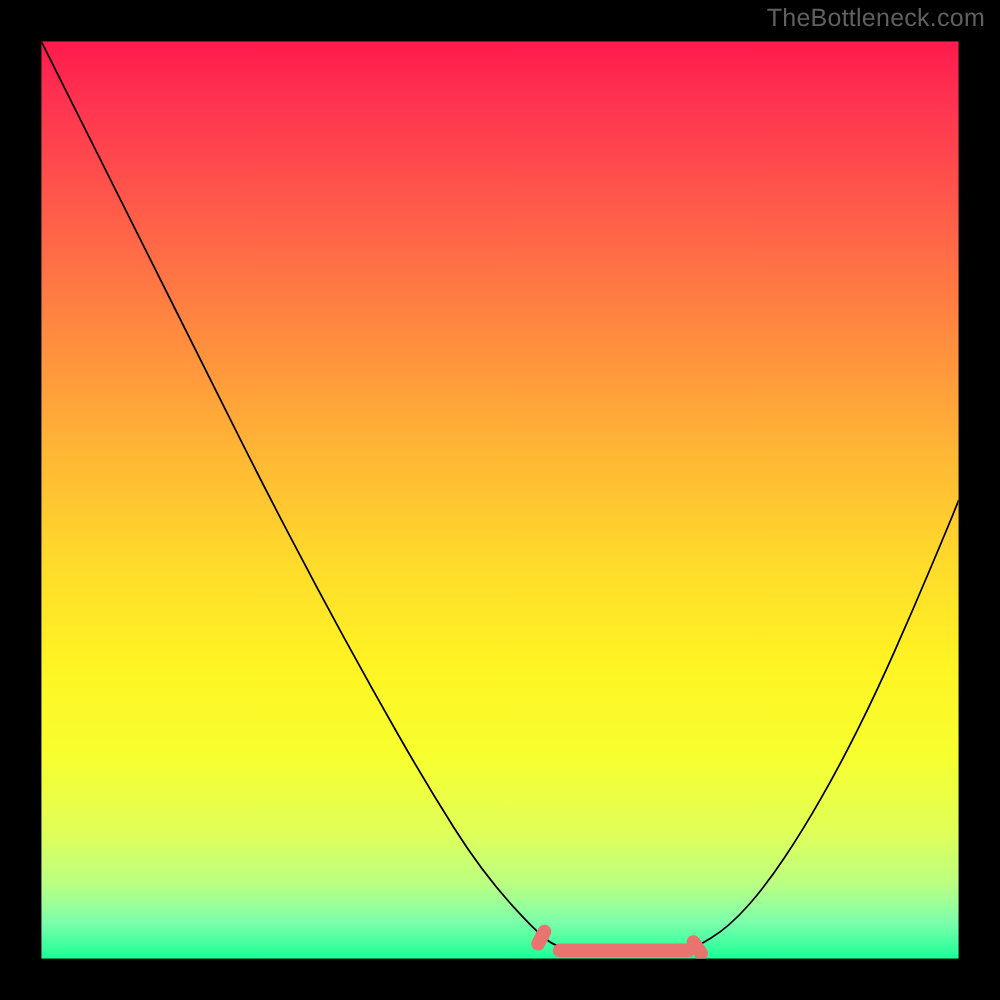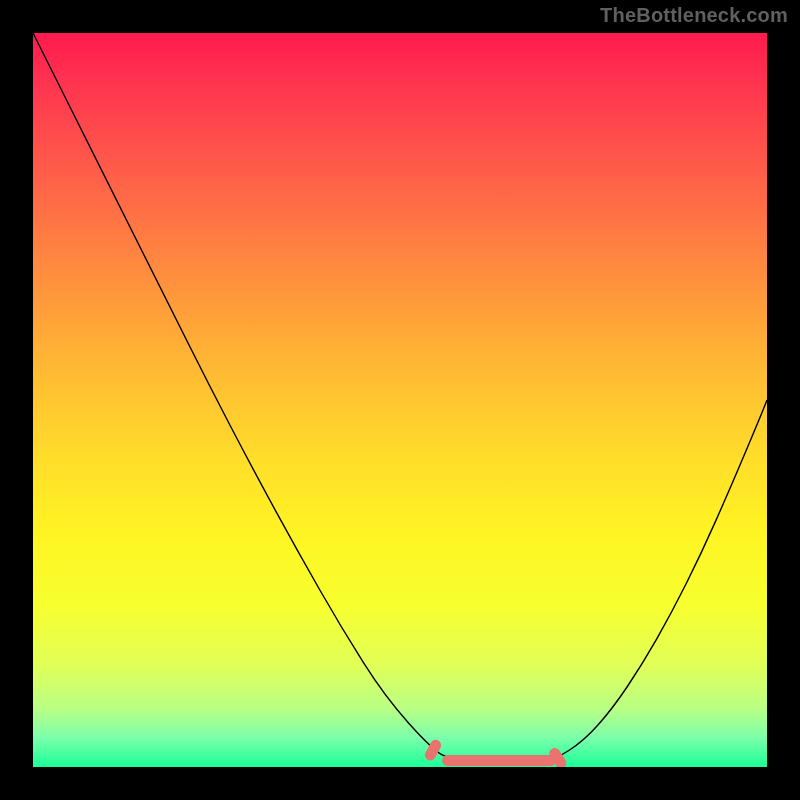--- a/index.html
+++ b/index.html
@@ -1,17 +1,17 @@
 <!DOCTYPE html>
 <html><head>
 <meta charset="utf-8">
 <style>
   * { margin: 0; padding: 0; box-sizing: border-box; }
   body { width: 800px; height: 800px; background: #000; position: relative; font-family: Arial, sans-serif; }
-  .watermark { position: absolute; top: 4px; right: 12px; color: #606060; font-size: 20px; font-weight: bold; z-index: 10; letter-spacing: 0.2px; }
+  .watermark { position: absolute; top: 4px; right: 12px; color: #606060; font-size: 20px; font-weight: normal; z-index: 10; letter-spacing: 0.2px; }
   .outer { position: absolute; left: 0; top: 0; width: 800px; height: 800px; background: #000; }
   .plot-area { position: absolute; left: 33px; top: 33px; width: 734px; height: 734px; overflow: hidden; }
   .gradient-bg { position: absolute; left: 0; top: 0; width: 100%; height: 100%;
     background: linear-gradient(to bottom,
       #ff1a4d 0%,
       #ff3150 6%,
       #ff5a4a 18%,
       #ff8b3f 32%,
       #ffb734 45%,
       #ffdb2b 57%,

